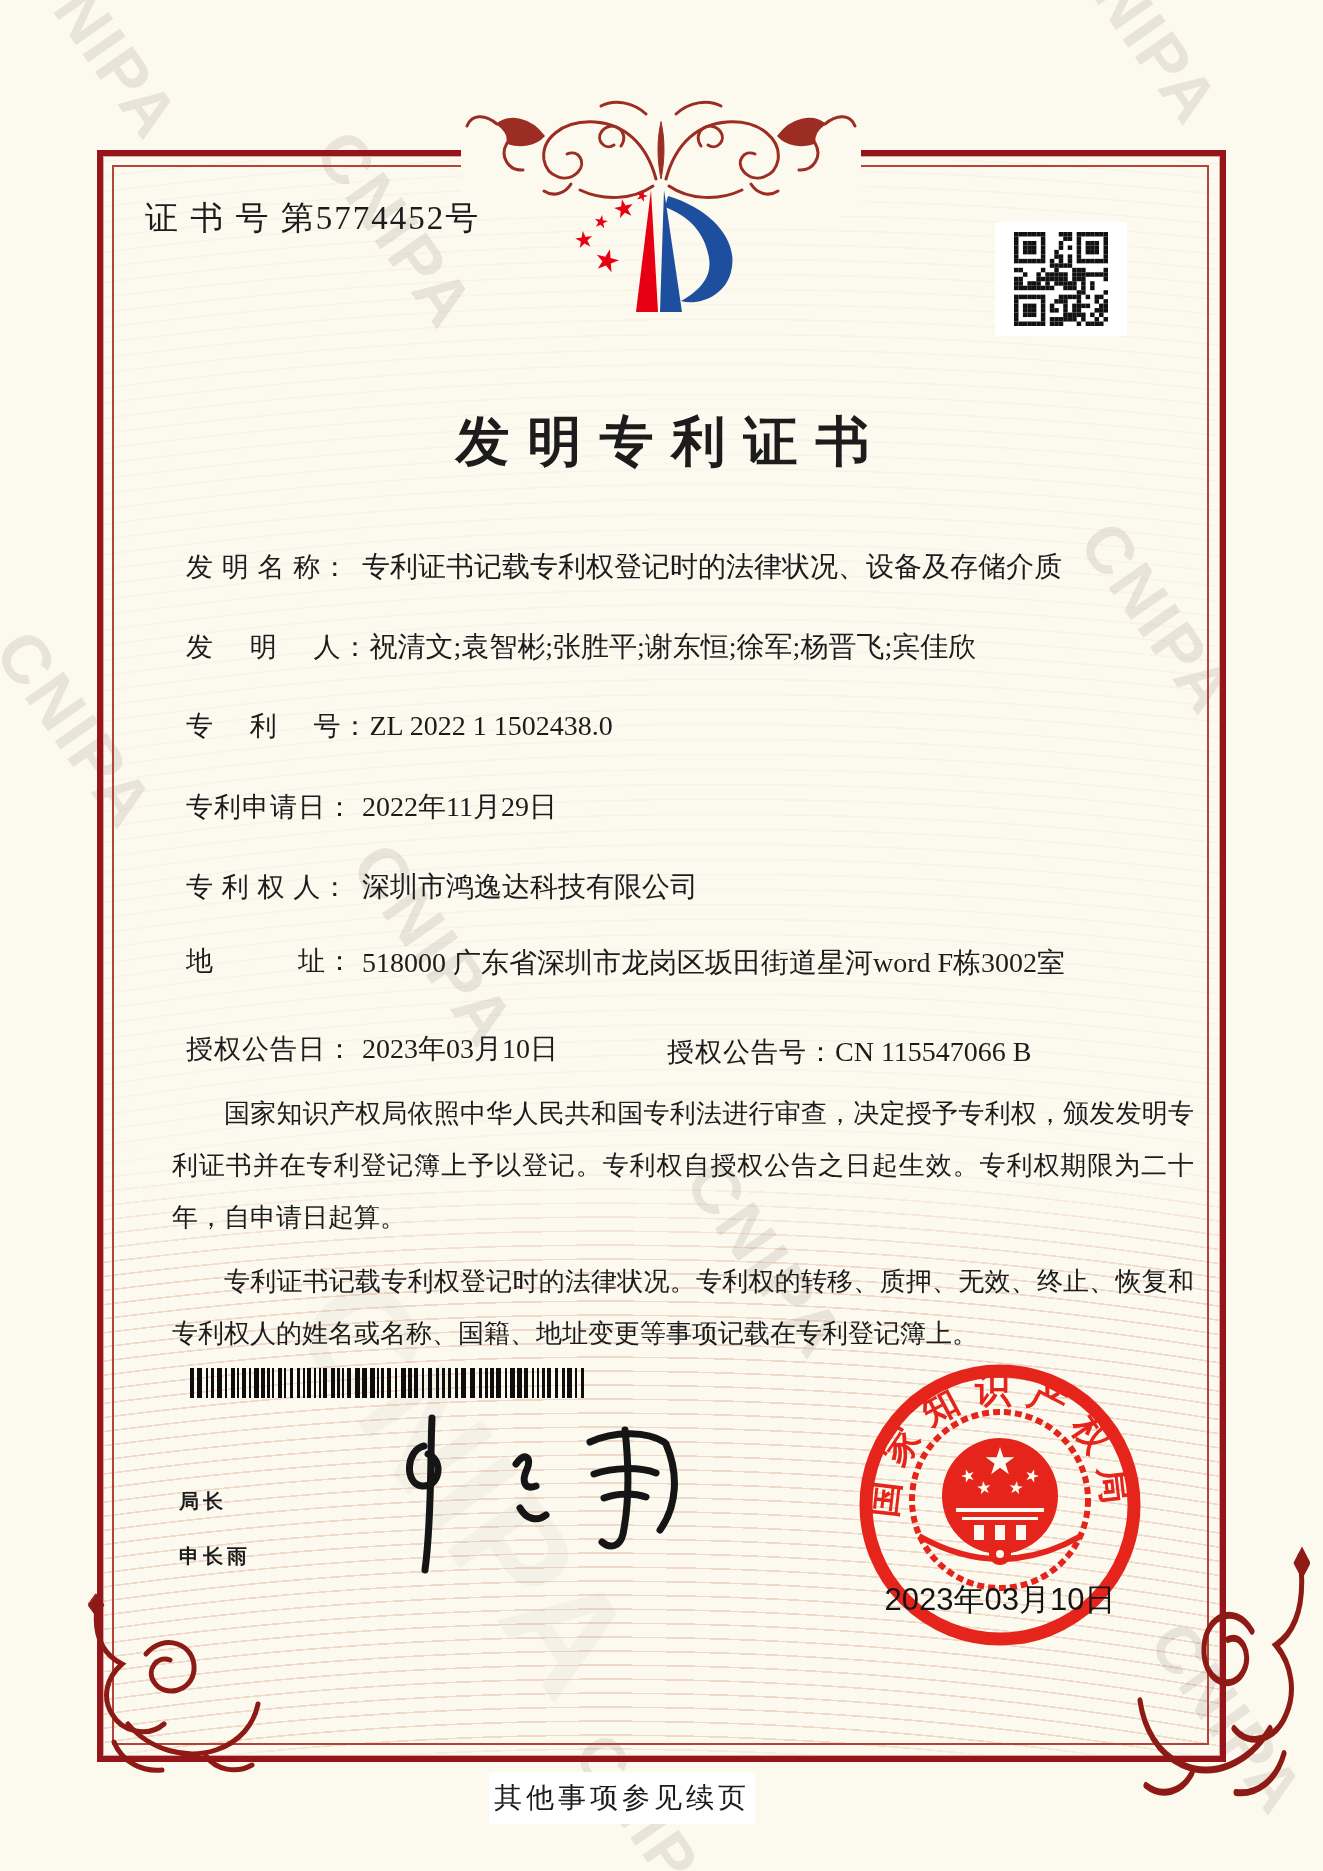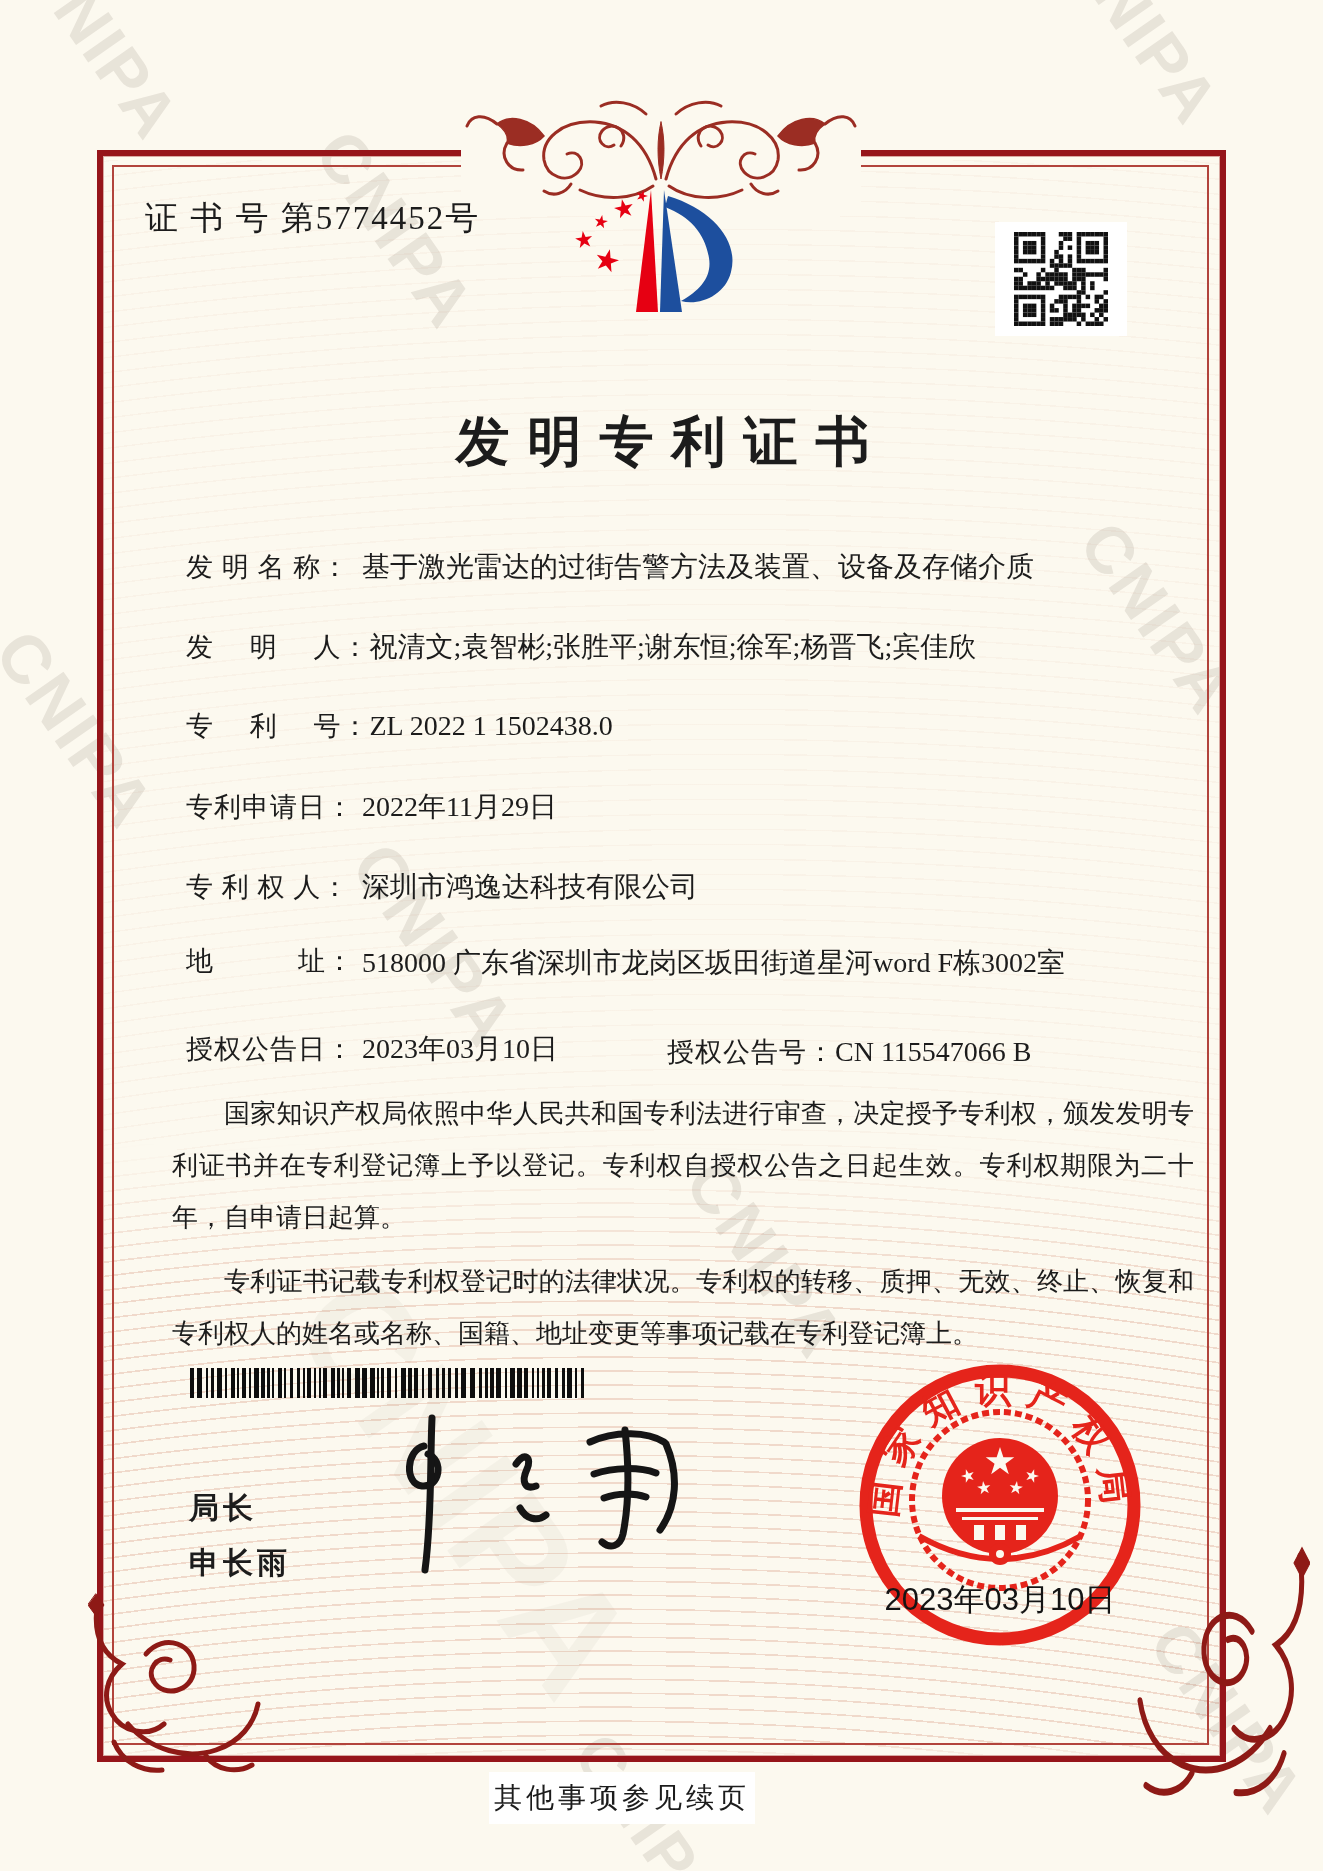--- a/index.html
+++ b/index.html
@@ -43,22 +43,22 @@
   .fwrap{white-space:normal;display:inline-block;width:810px;vertical-align:top;line-height:40px;}
   .fpair2{position:absolute;left:481px;top:4px;}
 
   .paras{position:absolute;left:172px;top:1088px;width:1022px;font-size:26px;line-height:52px;
          text-align:justify;}
   .paras p{margin:0 0 12px 0;text-indent:2em;}
 
   .barcode{position:absolute;left:190px;top:1368px;width:394px;height:30px;font-size:0;}
   .barcode i{display:inline-block;height:100%;background:#0d0d0d;}
 
-  .officer{position:absolute;left:189px;font-family:"Liberation Sans","DejaVu Sans",sans-serif;
-           font-weight:bold;font-size:30px;letter-spacing:4px;}
+  .officer{position:absolute;left:179px;font-family:"Liberation Sans","DejaVu Sans",sans-serif;
+           font-weight:bold;font-size:20px;letter-spacing:4px;}
 
   .sig{position:absolute;left:378px;top:1412px;}
 
   .seal{position:absolute;left:853px;top:1358px;}
 
   .footer-page{position:absolute;left:0;top:1714px;width:100%;text-align:center;font-size:25px;}
 
   .note{position:absolute;left:489px;top:1772px;width:266px;height:52px;background:#ffffff;
         text-align:center;line-height:52px;font-size:28px;letter-spacing:4px;}
 
@@ -393,21 +393,21 @@
         <rect x="71.62" y="89.52" width="4.48" height="4.48" fill="#111"></rect>
         <rect x="76.10" y="89.52" width="4.48" height="4.48" fill="#111"></rect>
         <rect x="80.57" y="89.52" width="4.48" height="4.48" fill="#111"></rect>
         <rect x="85.05" y="89.52" width="4.48" height="4.48" fill="#111"></rect>
       </svg>
   </div>
 
   <div class="title">发明专利证书</div>
 
   <div class="frow" style="top:548px;">
-    <span class="flabel">发 明 名 称：</span><span class="fvalue">基于激光雷达的过街告警方法及装置、设备及存储介质</span>
+    <span class="flabel">发 明 名 称：</span><span class="fvalue">专利证书记载专利权登记时的法律状况、设备及存储介质</span>
   </div>
   <div class="frow" style="top:628px;">
     <span class="flabel">发　 明　 人：</span><span class="fvalue">祝清文;袁智彬;张胜平;谢东恒;徐军;杨晋飞;宾佳欣</span>
   </div>
   <div class="frow" style="top:708px;">
     <span class="flabel">专　 利　 号：</span><span class="fvalue">ZL 2022 1 1502438.0</span>
   </div>
   <div class="frow" style="top:788px;">
     <span class="flabel">专利申请日：</span><span class="fvalue">2022年11月29日</span>
   </div>

